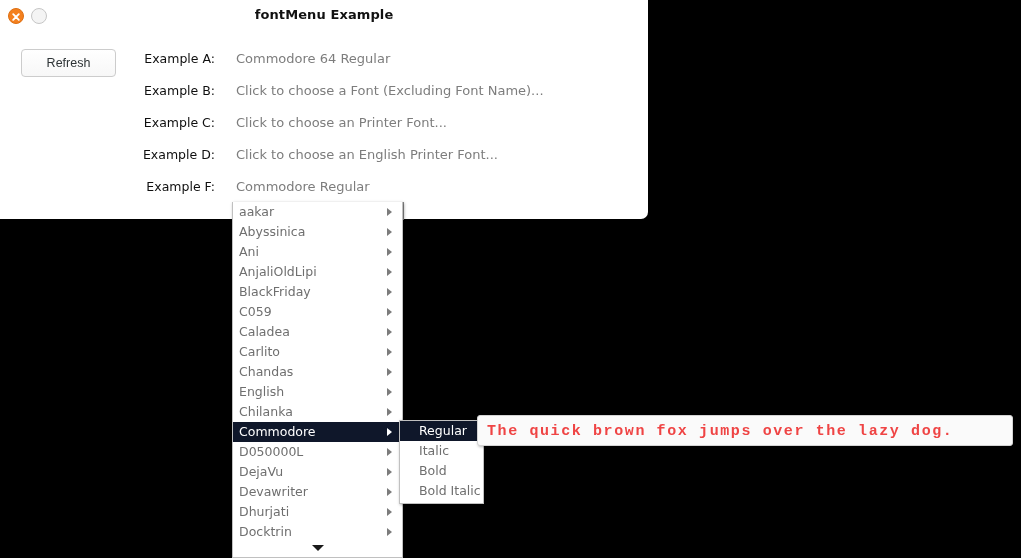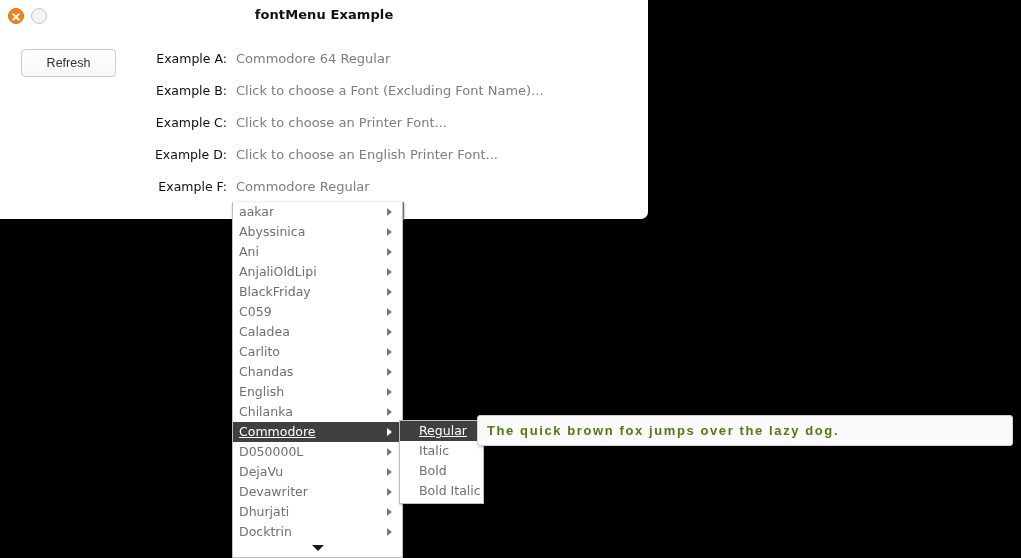--- a/index.html
+++ b/index.html
@@ -90,21 +90,21 @@
     left: 0;
     top: 46px;
     width: 640px;
   }
   .example-row {
     position: relative;
     height: 32px;
   }
   .example-label {
     position: absolute;
-    left: 64px;
+    left: 52px;
     width: 163px;
     top: 5px;
     text-align: right;
     font-size: 12.5px;
     color: #0f0f0f;
   }
   .example-value {
     position: absolute;
     left: 236px;
     top: 5px;
@@ -131,23 +131,22 @@
     position: relative;
     height: 20px;
     line-height: 20px;
     padding-left: 6px;
     font-size: 12.5px;
     color: #6f6f6f;
     white-space: nowrap;
     cursor: default;
   }
   .menu-item.selected {
-    background: #404040;
+    background: #0f172a;
     color: #ffffff;
-    text-decoration: underline;
   }
   .menu-arrow {
     position: absolute;
     right: 10px;
     top: 6px;
     width: 0; height: 0;
     border-left: 5px solid #7b7b7b;
     border-top: 4px solid transparent;
     border-bottom: 4px solid transparent;
   }
@@ -193,25 +192,25 @@
     border: 1px solid #d3d3d3;
     border-radius: 3px;
     box-sizing: border-box;
     box-shadow: 1px 1px 3px rgba(0,0,0,0.3);
     overflow: hidden;
   }
   #font-preview-text {
     position: absolute;
     left: 9px;
     top: 7px;
-    font-family: Liberation Sans, sans-serif;
-    font-size: 13px;
+    font-family: Liberation Mono, monospace;
+    font-size: 15px;
     font-weight: bold;
     letter-spacing: 1.6px;
-    color: #4d7c0f;
+    color: #ef4444;
     white-space: nowrap;
   }
 
   
   #menu-edge-tick {
     position: absolute;
     left: 403px;
     top: 202px;
     width: 1px;
     height: 18px;

